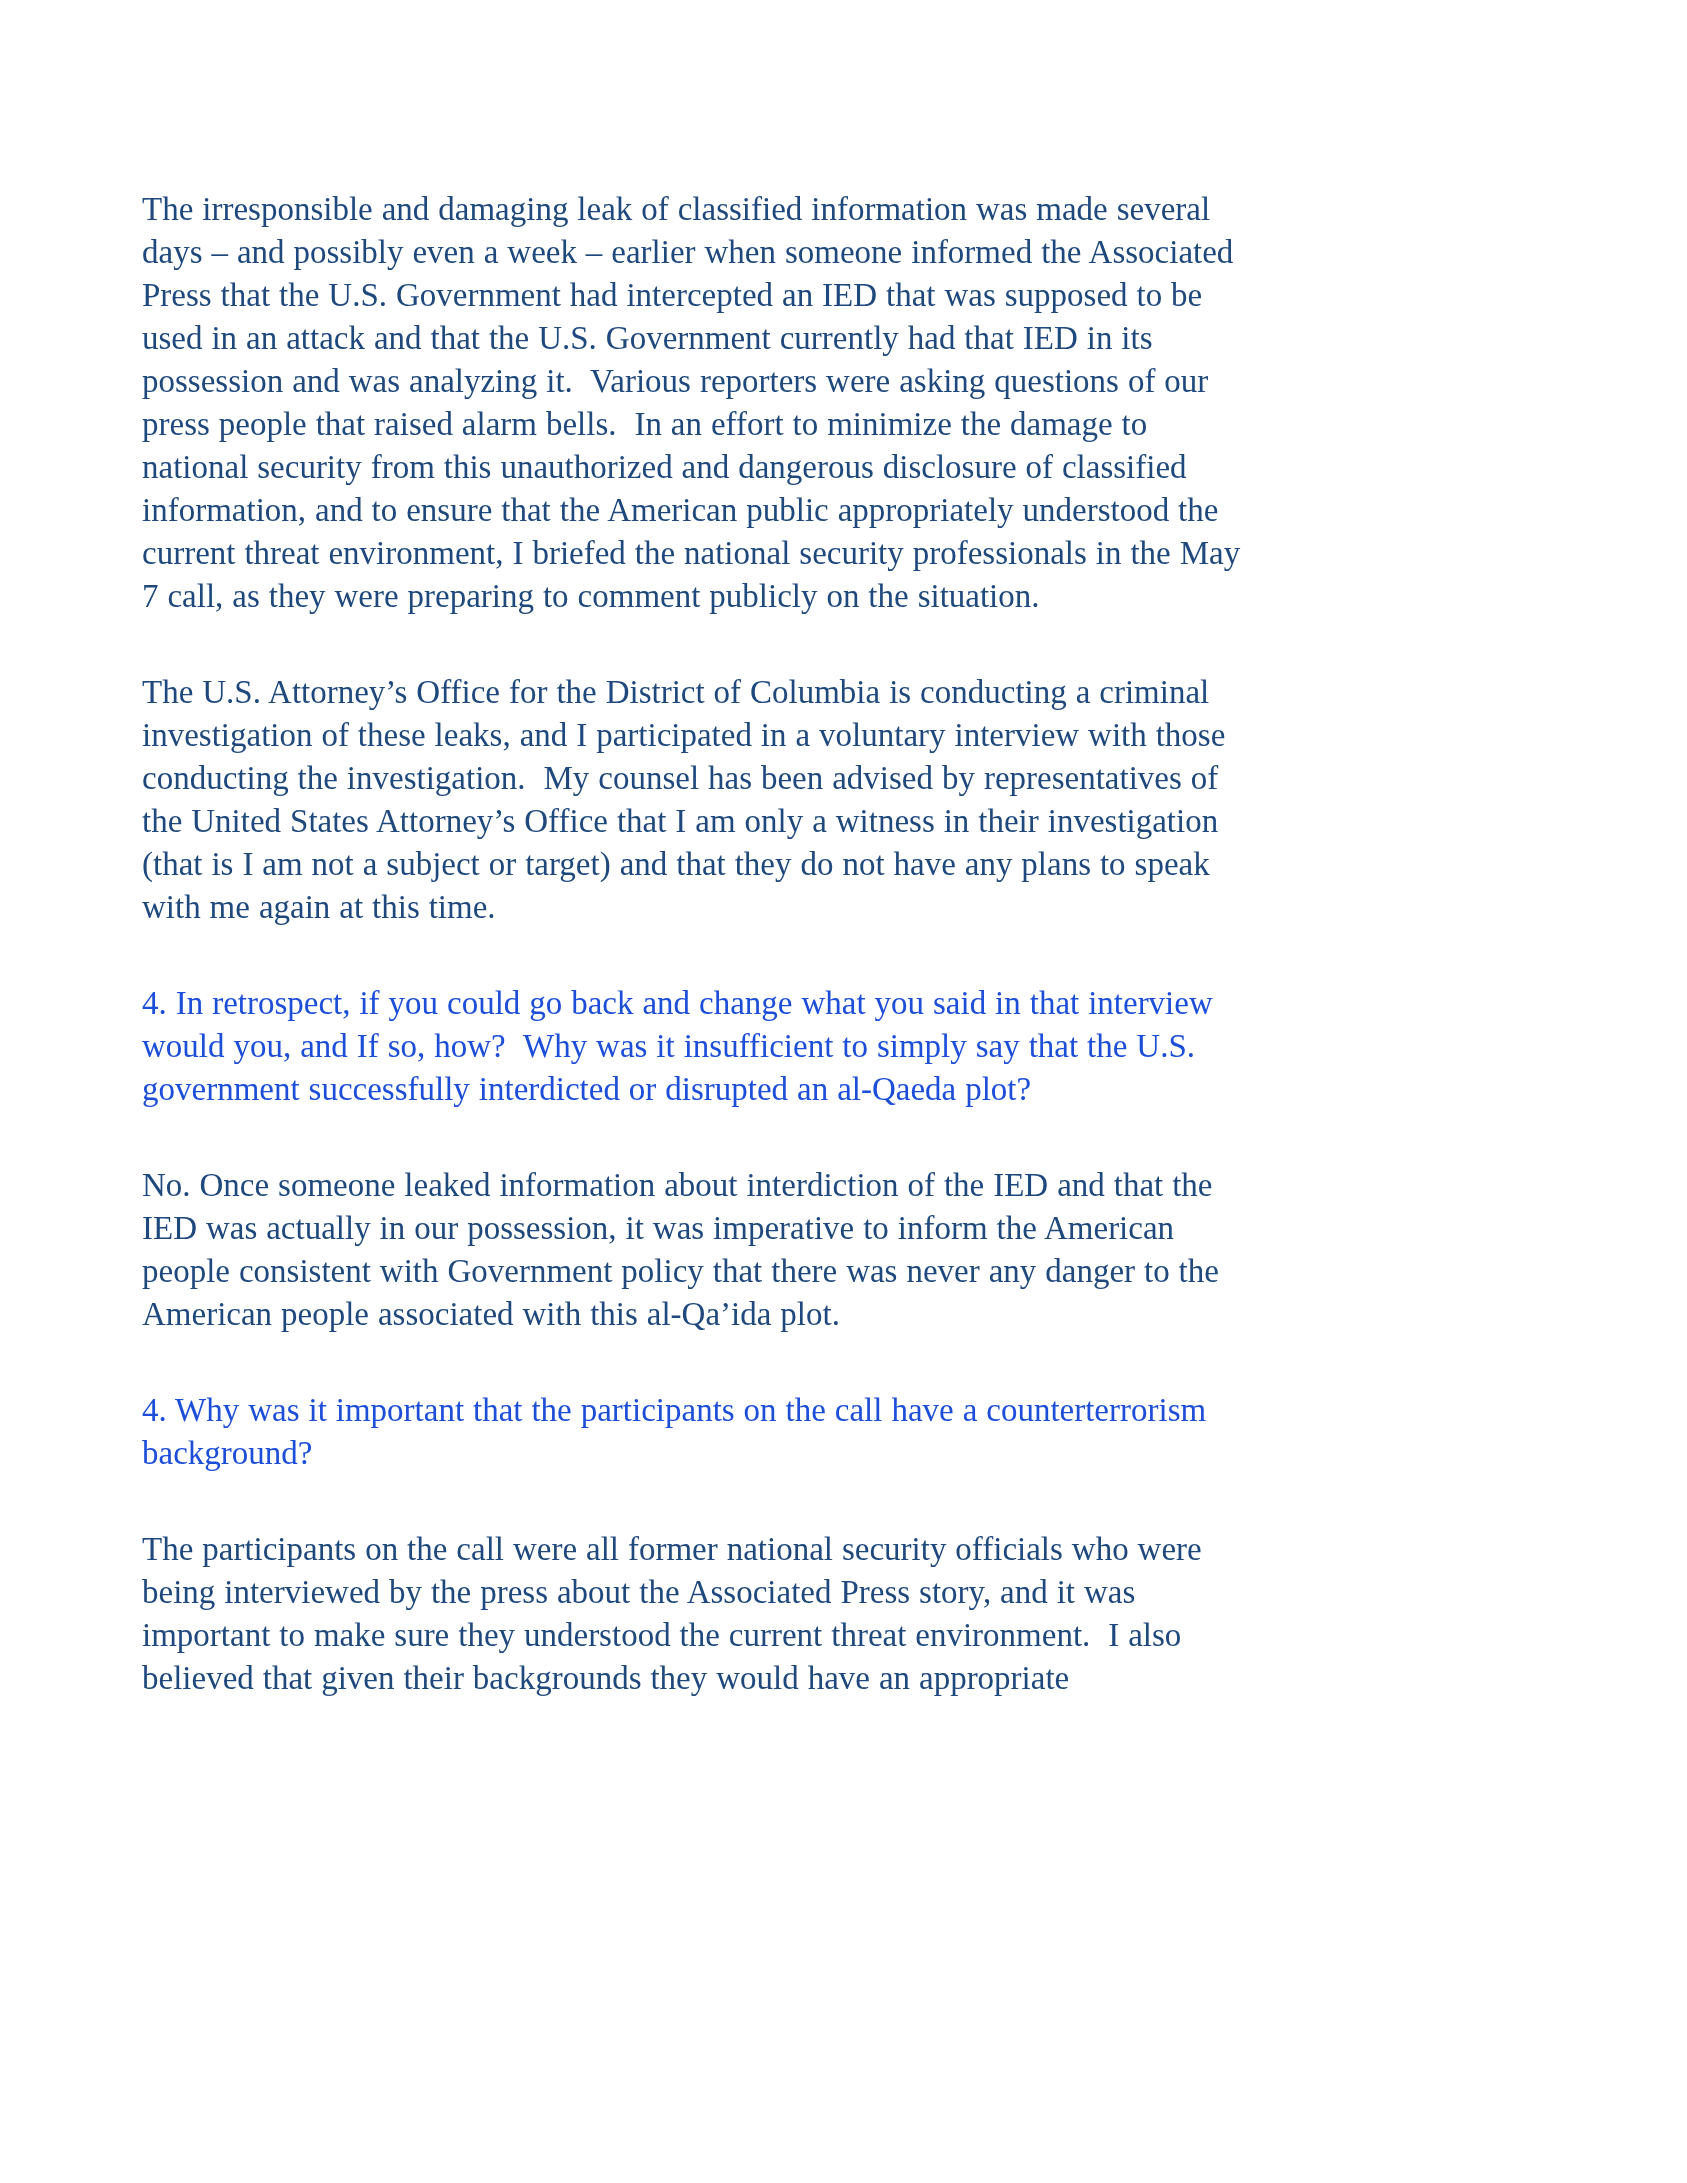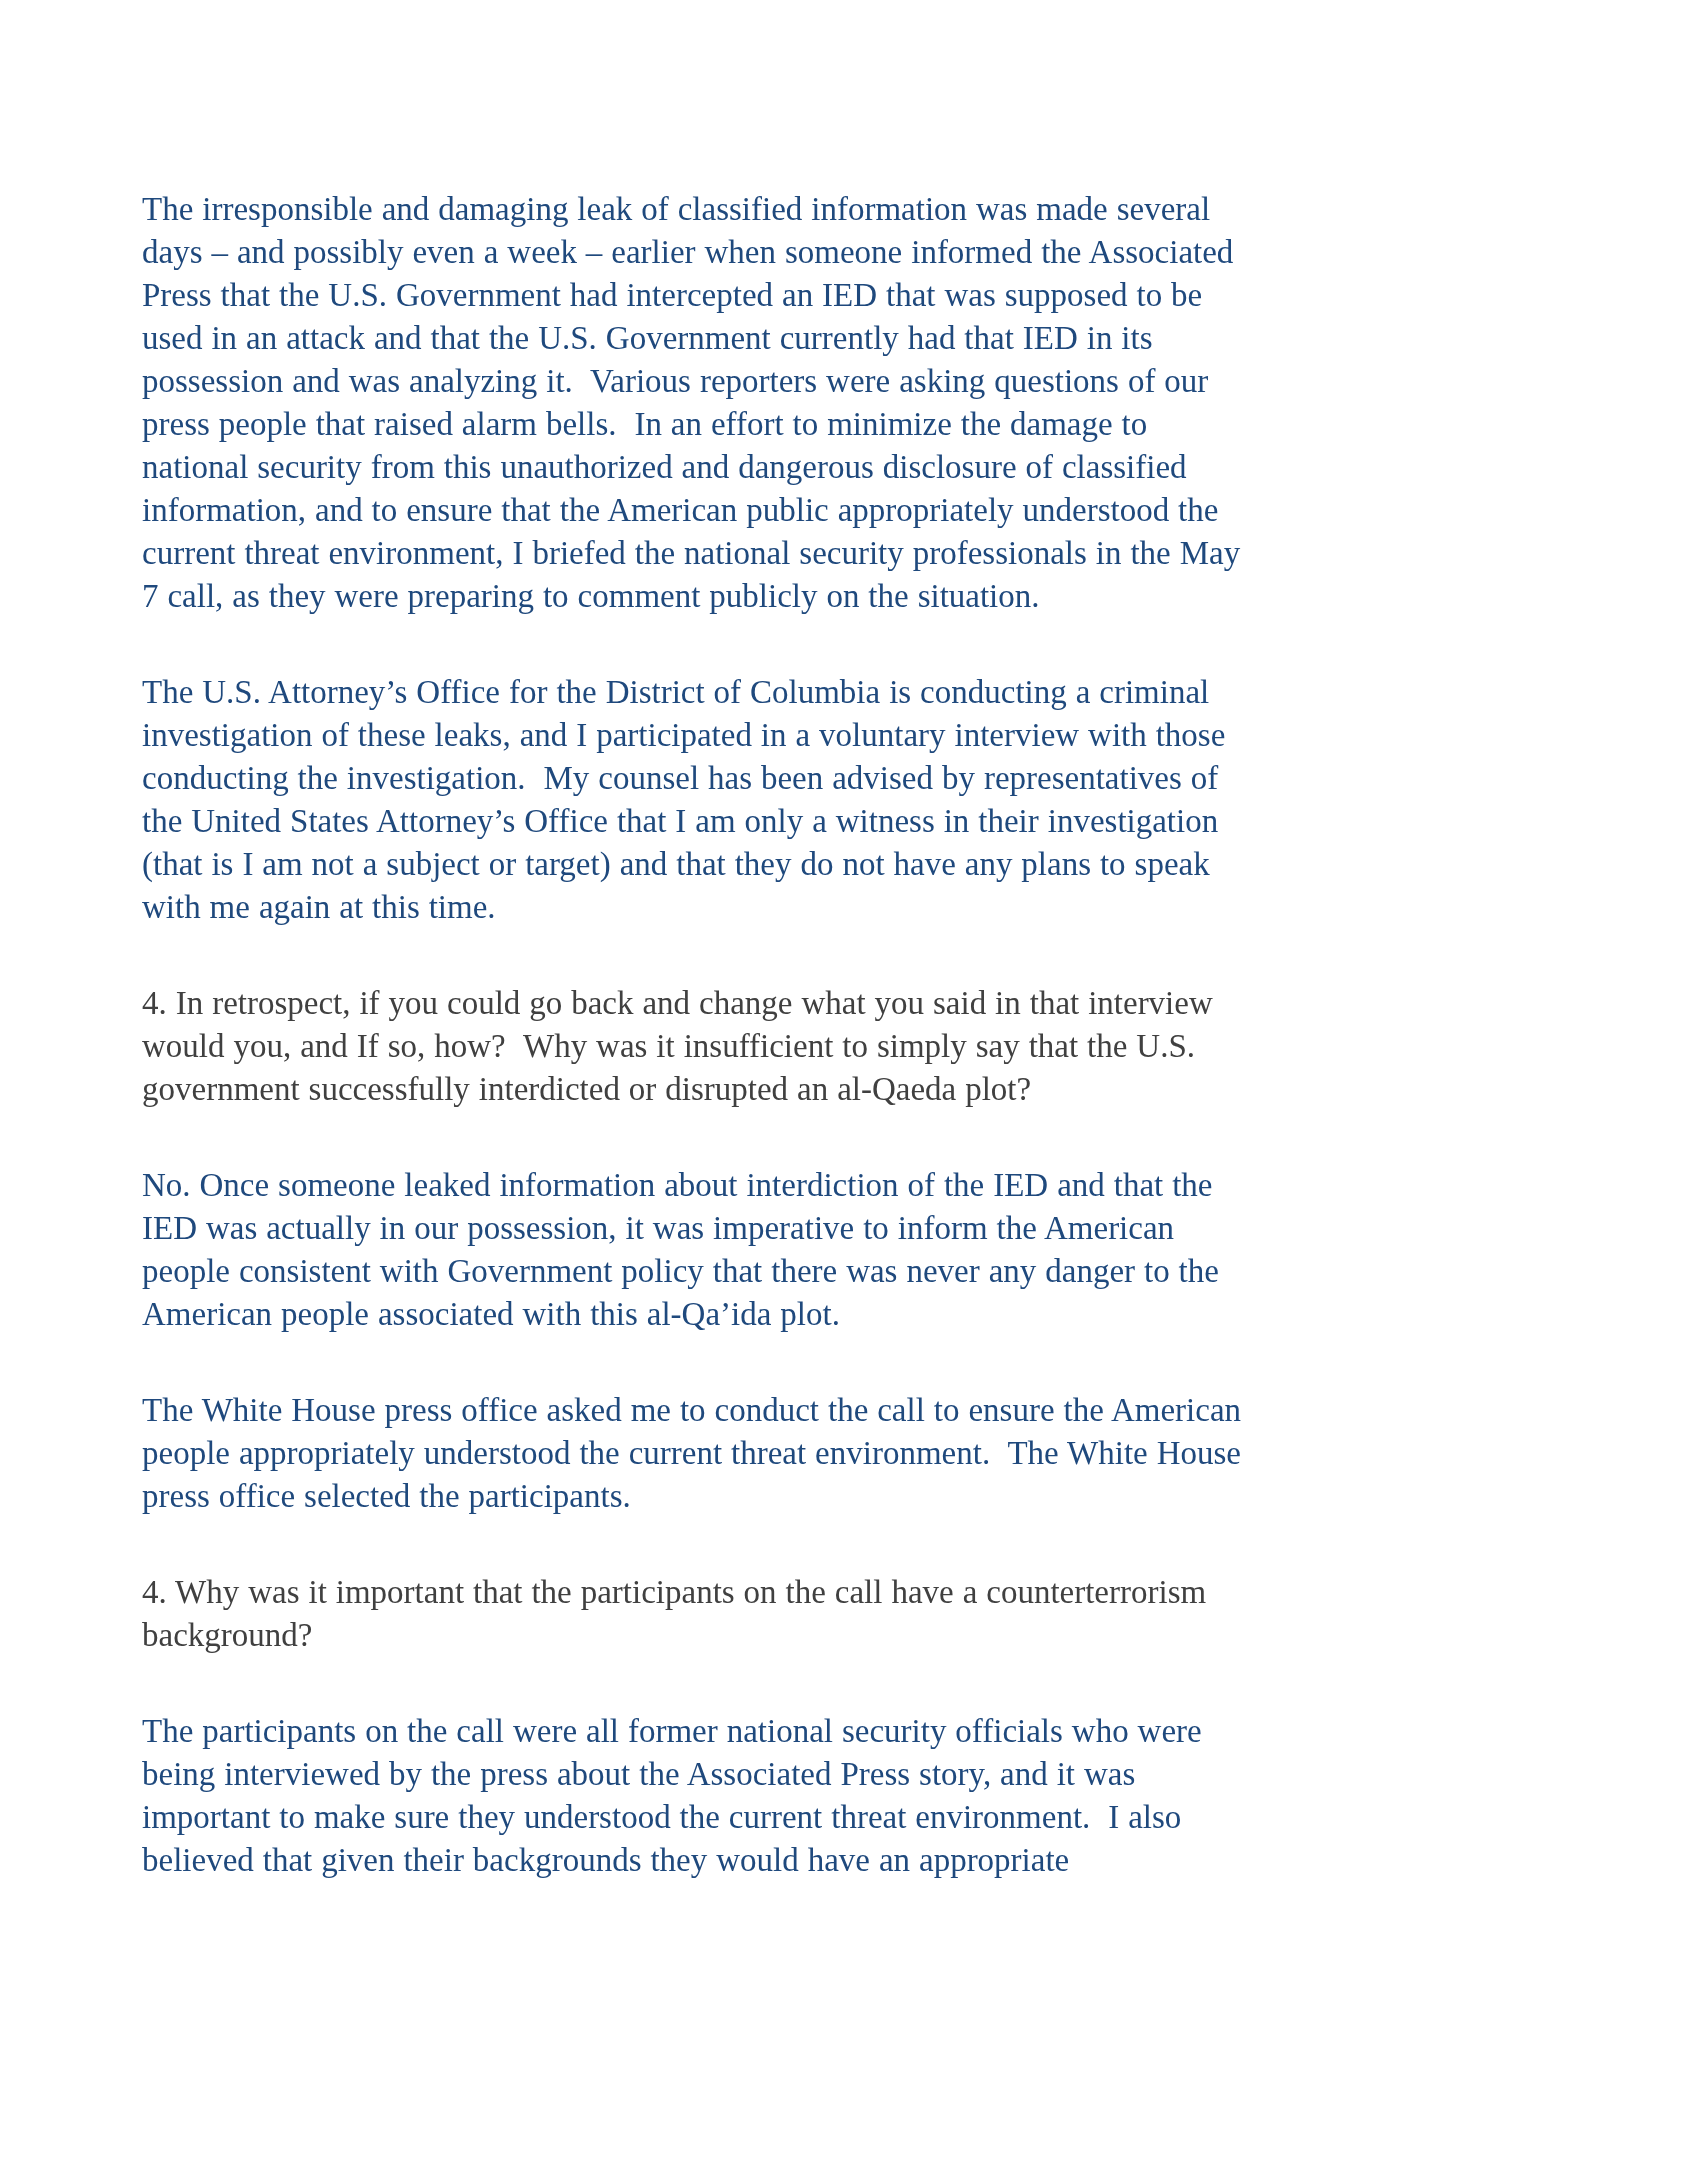--- a/index.html
+++ b/index.html
@@ -31,21 +31,21 @@
     line-height: 43px;
     white-space: pre-wrap;       
     margin-bottom: 53px;         
     letter-spacing: 0px;
     word-spacing: 0.7px;
   }
 
   .para:last-child { margin-bottom: 0; }
 
   .answer   { color: #1F497D; }  
-  .question { color: #404040; }  
+  .question { color: #1d4ed8; }  
 </style>
 </head>
 <body>
 
 <div class="page">
   <div class="content">
 
     <p class="para answer">The irresponsible and damaging leak of classified information was made several
 days – and possibly even a week – earlier when someone informed the Associated
 Press that the U.S. Government had intercepted an IED that was supposed to be
@@ -67,23 +67,20 @@
     <p class="para question">4. In retrospect, if you could go back and change what you said in that interview
 would you, and If so, how?  Why was it insufficient to simply say that the U.S.
 government successfully interdicted or disrupted an al-Qaeda plot?</p>
 
     <p class="para answer">No. Once someone leaked information about interdiction of the IED and that the
 IED was actually in our possession, it was imperative to inform the American
 people consistent with Government policy that there was never any danger to the
 American people associated with this al-Qa’ida plot.</p>
 
 
-    <p class="para answer">The White House press office asked me to conduct the call to ensure the American
-people appropriately understood the current threat environment.  The White House
-press office selected the participants.</p>
 
     <p class="para question">4. Why was it important that the participants on the call have a counterterrorism
 background?</p>
 
     <p class="para answer">The participants on the call were all former national security officials who were
 being interviewed by the press about the Associated Press story, and it was
 important to make sure they understood the current threat environment.  I also
 believed that given their backgrounds they would have an appropriate</p>
 
   </div>

